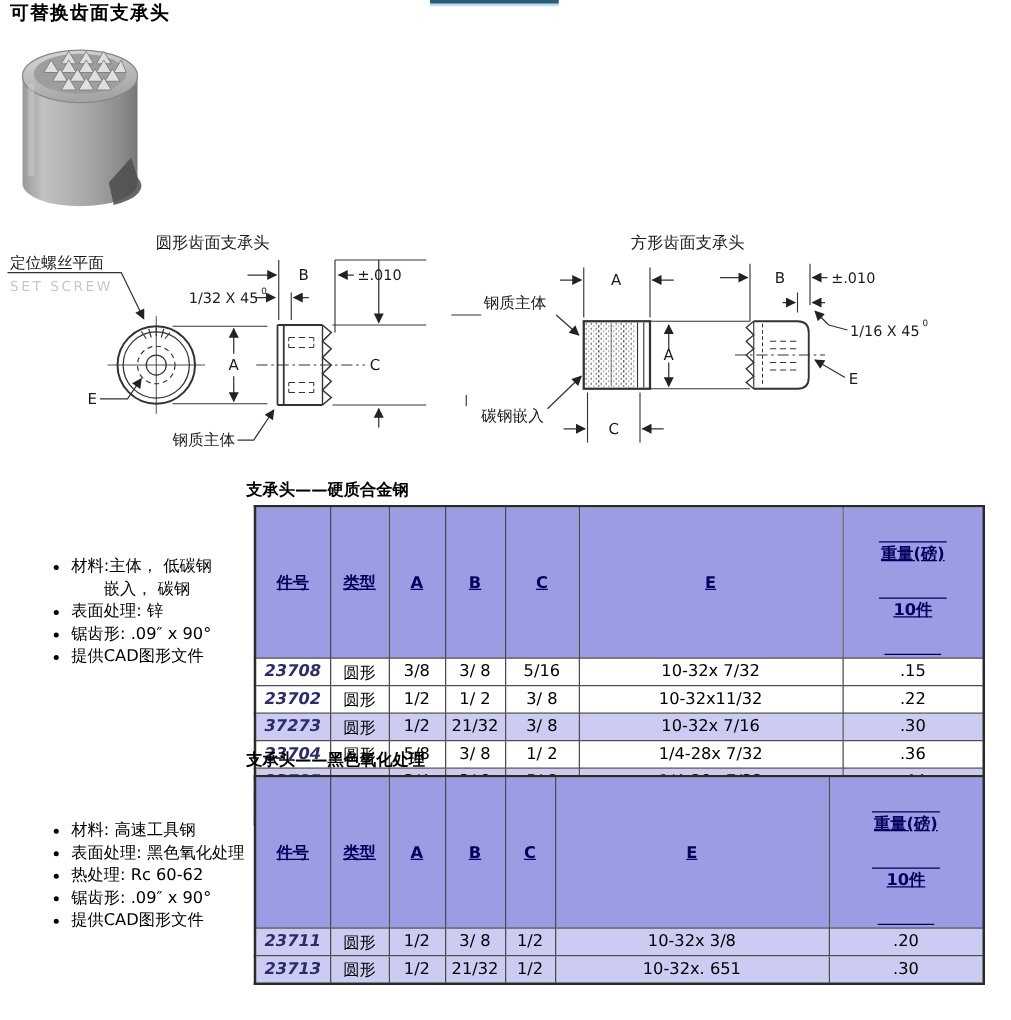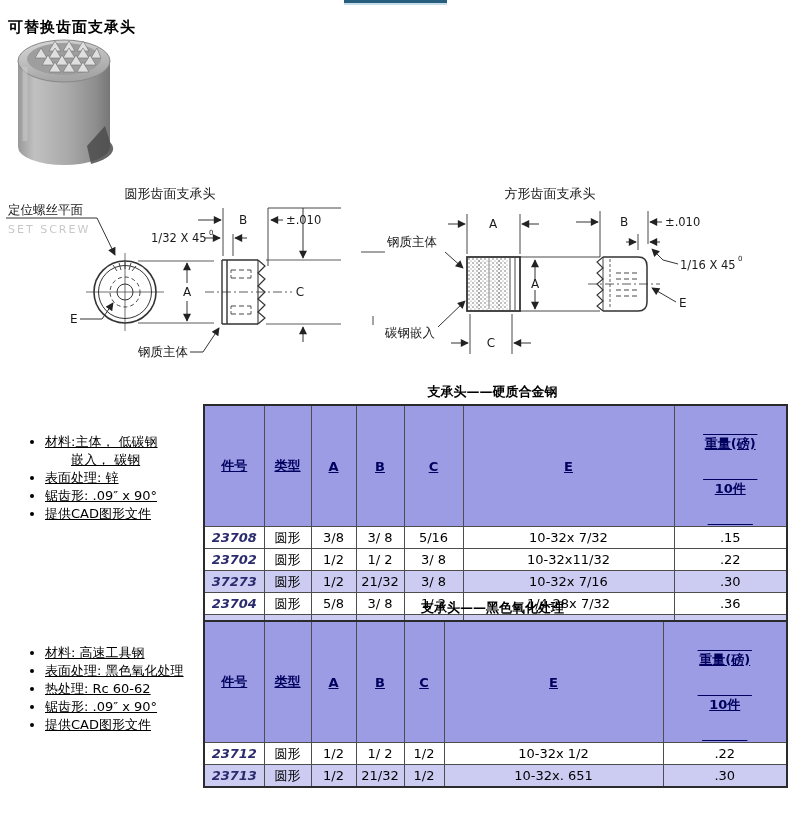--- a/index.html
+++ b/index.html
@@ -1,33 +1,33 @@
 <!DOCTYPE html>
 <html><head>
 <meta charset="utf-8">
 <style>
   html,body{margin:0;padding:0;width:809px;height:816px;overflow:hidden;background:#fff;
     font-family:"DejaVu Sans","Liberation Sans",sans-serif;color:#000;}
   .page{position:relative;width:809px;height:816px;}
   .top-bar{position:absolute;left:344px;top:0;width:103px;height:3px;background:#275d7d;}
   .top-bar-light{position:absolute;left:344px;top:3px;width:103px;height:2px;background:#c6dde9;}
-  .page-title{position:absolute;left:8px;top:18px;margin:0;font-size:15px;font-weight:bold;letter-spacing:1px;}
+  .page-title{position:absolute;left:8px;top:1px;margin:0;font-size:15px;font-weight:bold;letter-spacing:1px;}
   .photo{position:absolute;left:5px;top:25px;}
   .diagram-round{position:absolute;left:0;top:186px;}
   .diagram-square{position:absolute;left:360px;top:186px;}
   .notes{position:absolute;font-size:13px;line-height:18px;}
-  .notes ul{margin:0;padding-left:17px;list-style:disc;text-decoration:underline;}
+  .notes ul{margin:12px;padding-left:17px;list-style:disc;}
   .notes li{margin:0;}
   .notes .cont{margin-left:26px;}
   .notes1{left:28px;top:433px;width:185px;}
   .notes2{left:28px;top:644px;width:200px;}
   .table-block{position:absolute;}
   .tb1{left:197px;top:383px;}
   .tb2{left:197px;top:599px;}
-  .table-title{font-size:13px;font-weight:bold;margin:0 0 3px 0;white-space:pre;text-align:center;}
+  .table-title{font-size:13px;font-weight:bold;margin:0 0 3px 0;white-space:pre;}
   table{border-collapse:collapse;table-layout:fixed;margin-left:6px;background:#fff;
     border:2px solid #2b2b2b;}
   th,td{border:1px solid #4d4d4d;text-align:center;padding:0;white-space:pre;overflow:hidden;}
   thead th{background:#9c9ce4;color:#00005e;font-size:13px;font-weight:bold;height:33px;text-decoration:underline;}
   thead .wh div{line-height:15px;}
   td{font-size:13px;height:21px;}
   tr.alt td{background:#ccccf2;}
   td:first-child{font-weight:bold;color:#2b2b6e;font-style:italic;}
   svg text{font-family:"DejaVu Sans","Liberation Sans",sans-serif;}
 </style>
@@ -353,28 +353,28 @@
           <th>B</th>
           <th>C</th>
           <th>E</th>
           <th class="wh">
             <div>重量(磅)</div>
             <div>10件</div>
           </th>
         </tr>
       </thead>
       <tbody>
-          <tr>
-            <td>23712</td>
-            <td>圆形</td>
-            <td>1/2</td>
-            <td>1/ 2</td>
-            <td>1/2</td>
-            <td>10-32x 1/2</td>
-            <td>.22</td>
+          <tr class="alt">
+            <td>23711</td>
+            <td>圆形</td>
+            <td>1/2</td>
+            <td>3/ 8</td>
+            <td>1/2</td>
+            <td>10-32x 3/8</td>
+            <td>.20</td>
           </tr>
           <tr class="alt">
             <td>23713</td>
             <td>圆形</td>
             <td>1/2</td>
             <td>21/32</td>
             <td>1/2</td>
             <td>10-32x. 651</td>
             <td>.30</td>
           </tr>

